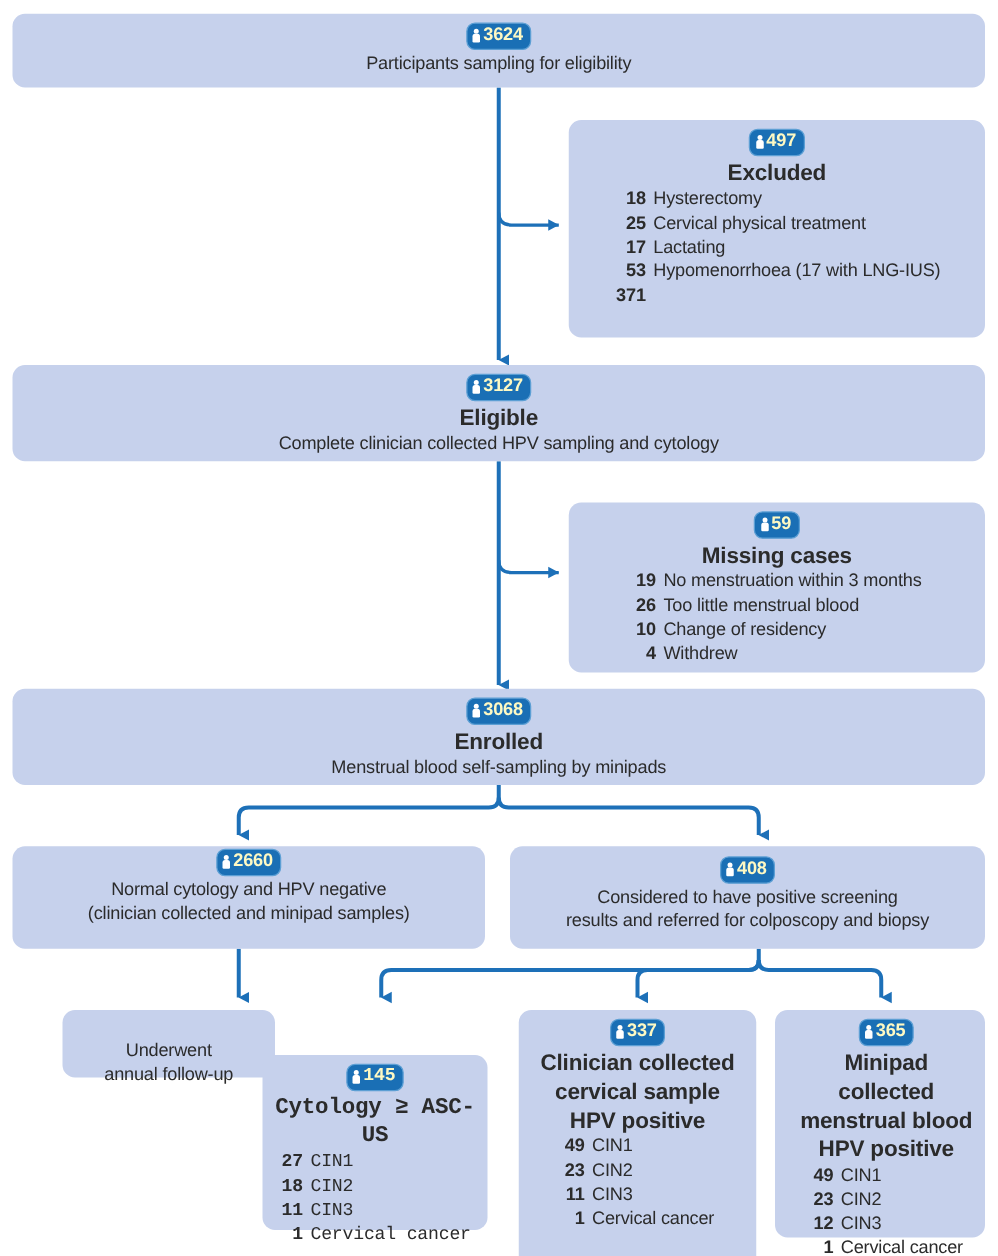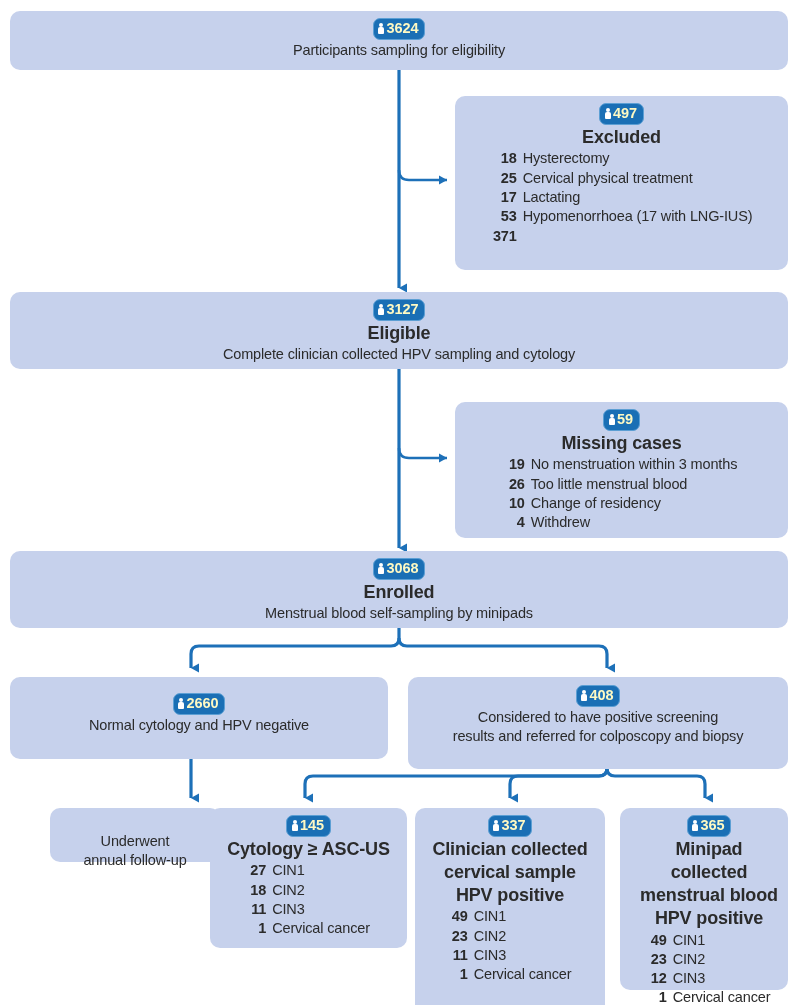--- a/index.html
+++ b/index.html
@@ -208,47 +208,48 @@
     <div class="badge-row">
       <span class="badge">
         <span class="person"></span>
           <span>3068</span>
       </span>
     </div>
     <div class="title-bold">Enrolled</div>
     <div class="sub-line">Menstrual blood self-sampling by minipads</div>
   </div>
 
-  <div class="box" style="left:10px; top:677px; width:378px; height:82px; padding-top:14px;">
+  <div class="box" style="left:10px; top:677px; width:378px; height:82px; padding-top:0;">
     <div class="badge-row">
       <span class="badge">
         <span class="person"></span>
           <span>2660</span>
       </span>
     </div>
     <div class="sub-line">Normal cytology and HPV negative</div>
-  </div>
-
-  <div class="box" style="left:408px; top:677px; width:380px; height:92px; padding-top:6px;">
+    <div class="sub-line">(clinician collected and minipad samples)</div>
+  </div>
+
+  <div class="box" style="left:408px; top:677px; width:380px; height:82px; padding-top:6px;">
     <div class="badge-row">
       <span class="badge">
         <span class="person"></span>
           <span>408</span>
       </span>
     </div>
     <div class="sub-line">Considered to have positive screening</div>
     <div class="sub-line">results and referred for colposcopy and biopsy</div>
   </div>
 
   <div class="box" style="left:10px; top:808px; width:170px; height:54px; padding-top:24px;margin-left:40px;">
     <div class="sub-line">Underwent</div>
     <div class="sub-line">annual follow-up</div>
   </div>
 
-  <div class="box pad-list" style="left:210px; top:808px; width:197px; height:140px; padding-top:5px;">
+  <div class="box pad-list" style="left:210px; top:844px; width:180px; height:140px; padding-top:5px;font-family:Liberation Mono, monospace;">
     <div class="badge-row">
       <span class="badge">
         <span class="person"></span>
           <span>145</span>
       </span>
     </div>
     <div class="title-bold">Cytology ≥ ASC-US</div>
     <ul class="items narrow-n">
       <li>
           <span class="n">27</span>

